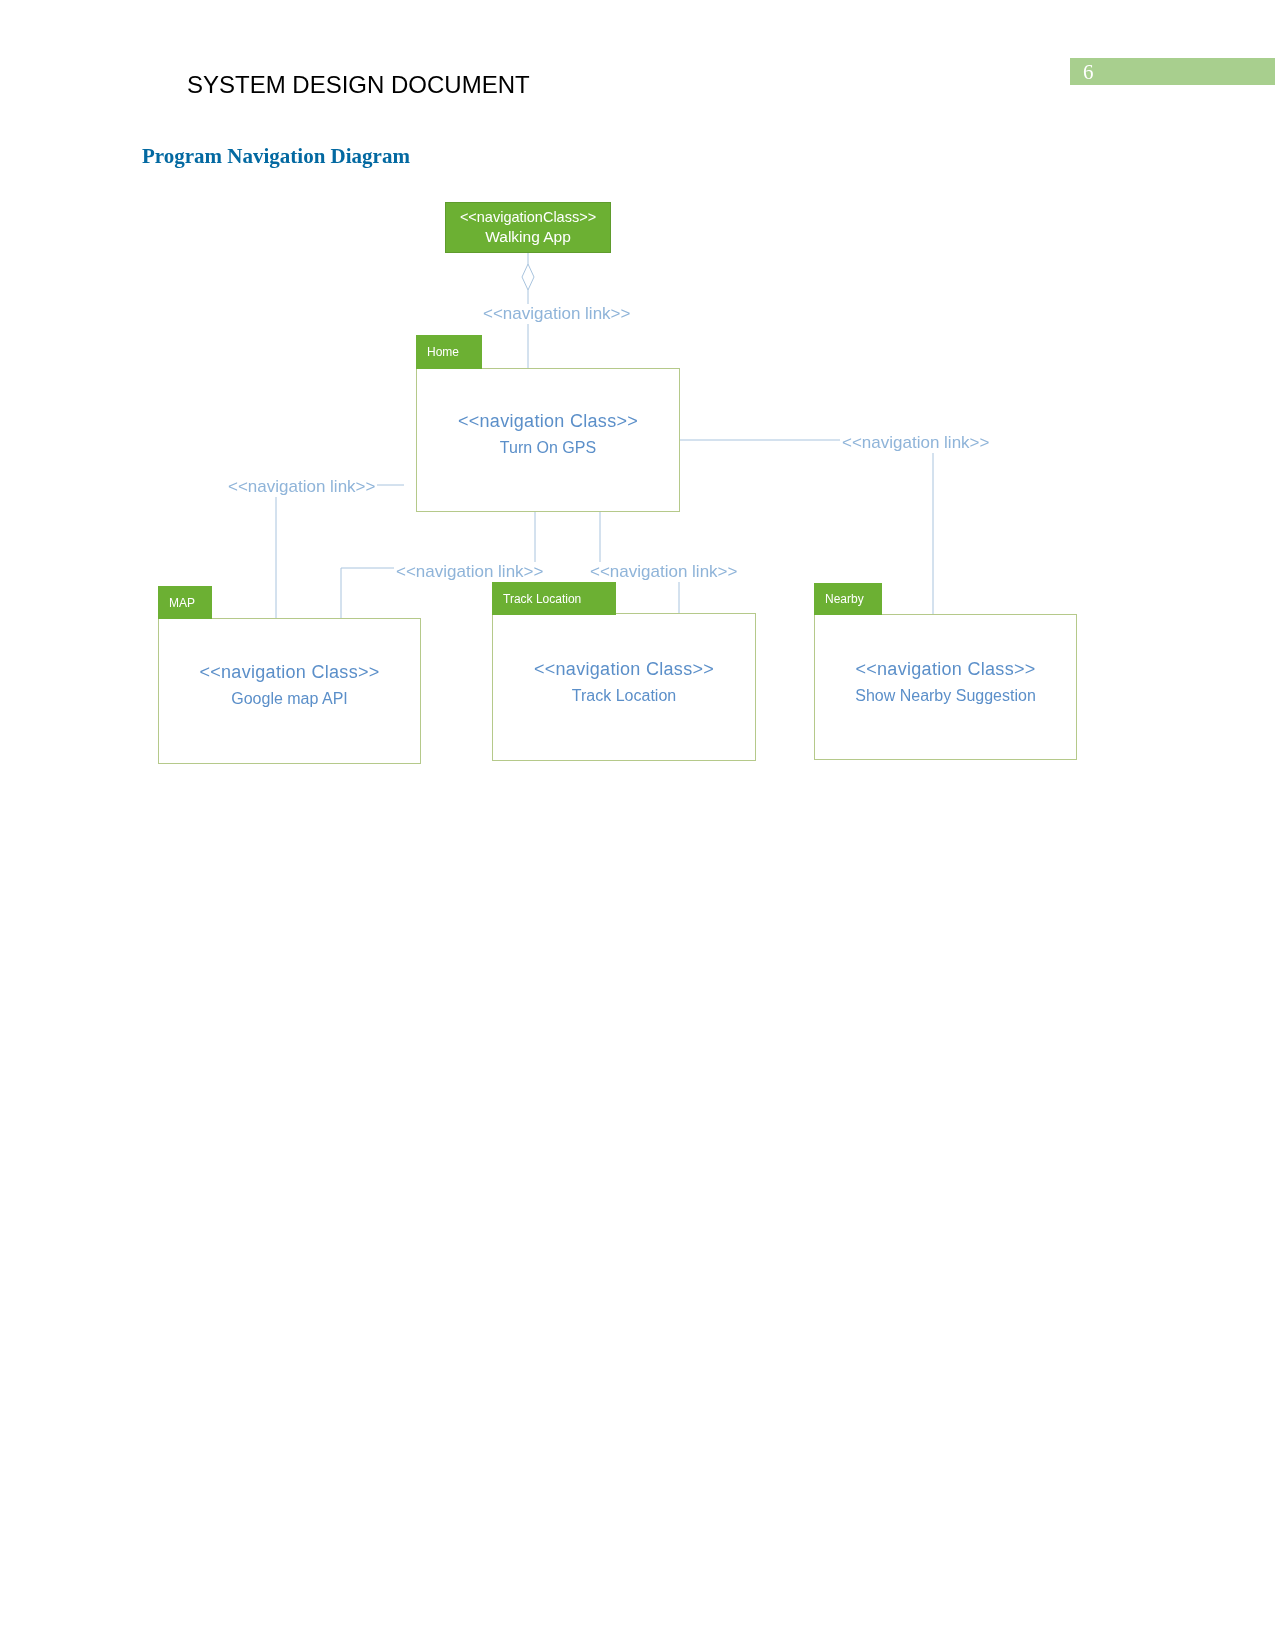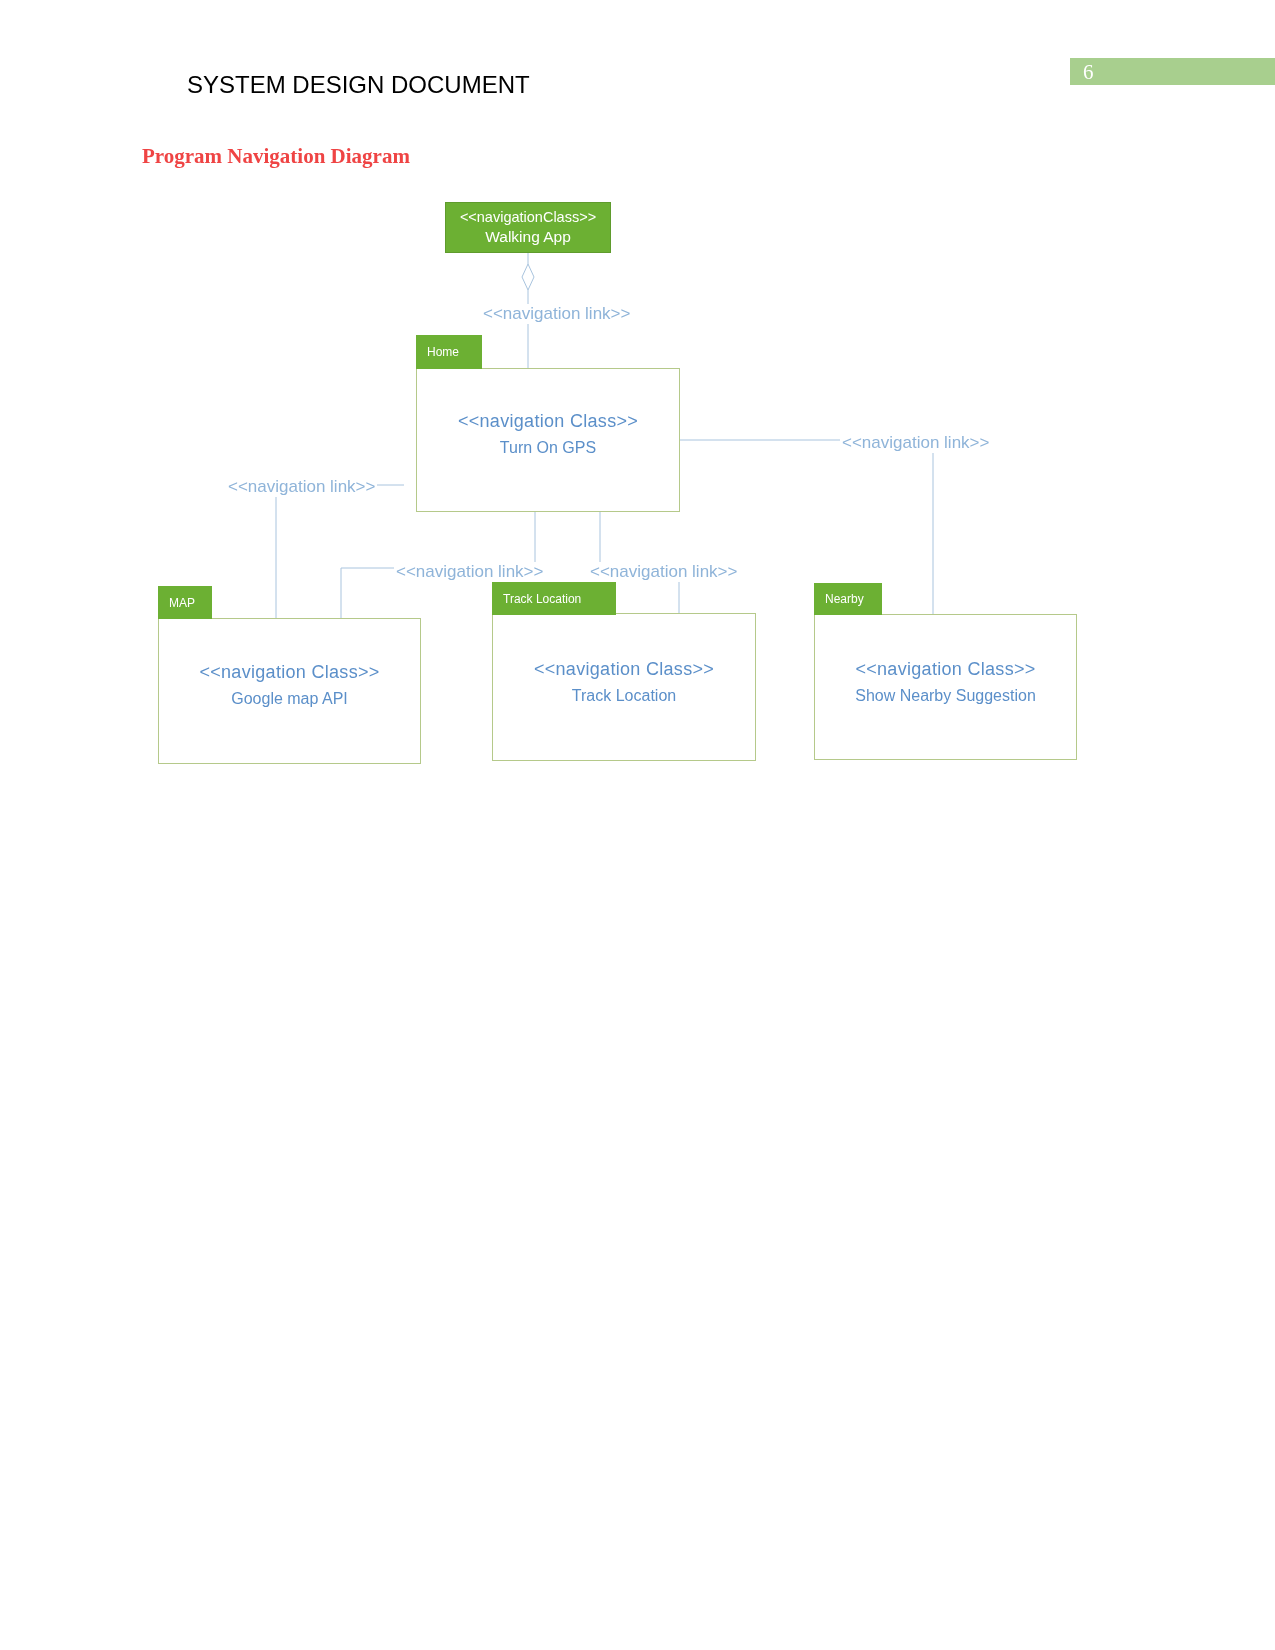--- a/index.html
+++ b/index.html
@@ -43,21 +43,21 @@
     white-space: nowrap;
     margin-left: 44px;
   }
   #section-title {
     position: absolute;
     left: 142px;
     top: 144px;
     font-family: "Liberation Serif", serif;
     font-size: 21px;
     font-weight: bold;
-    color: #ef4444;
+    color: #0369a1;
     white-space: nowrap;
   }
 
   
   #diagram {
     position: absolute;
     left: 0;
     top: 0;
     width: 1275px;
     height: 1650px;

